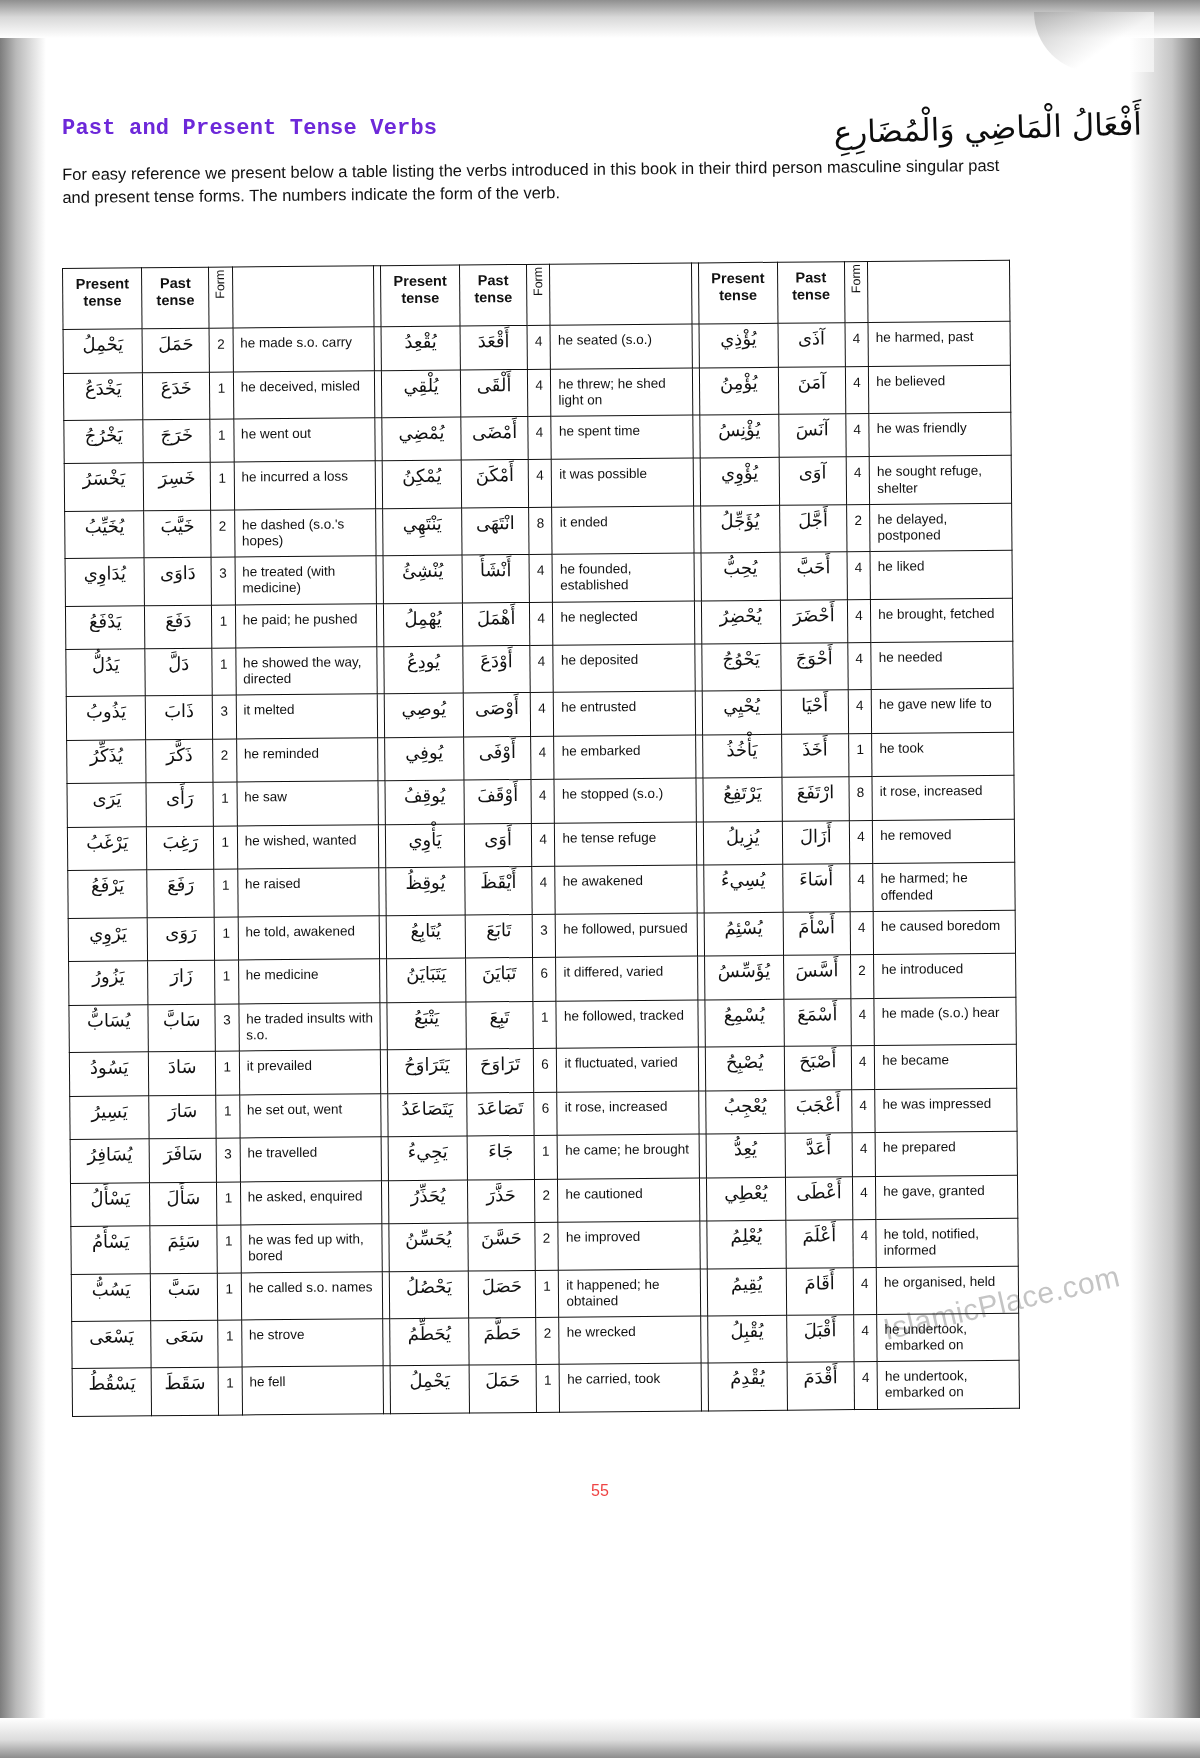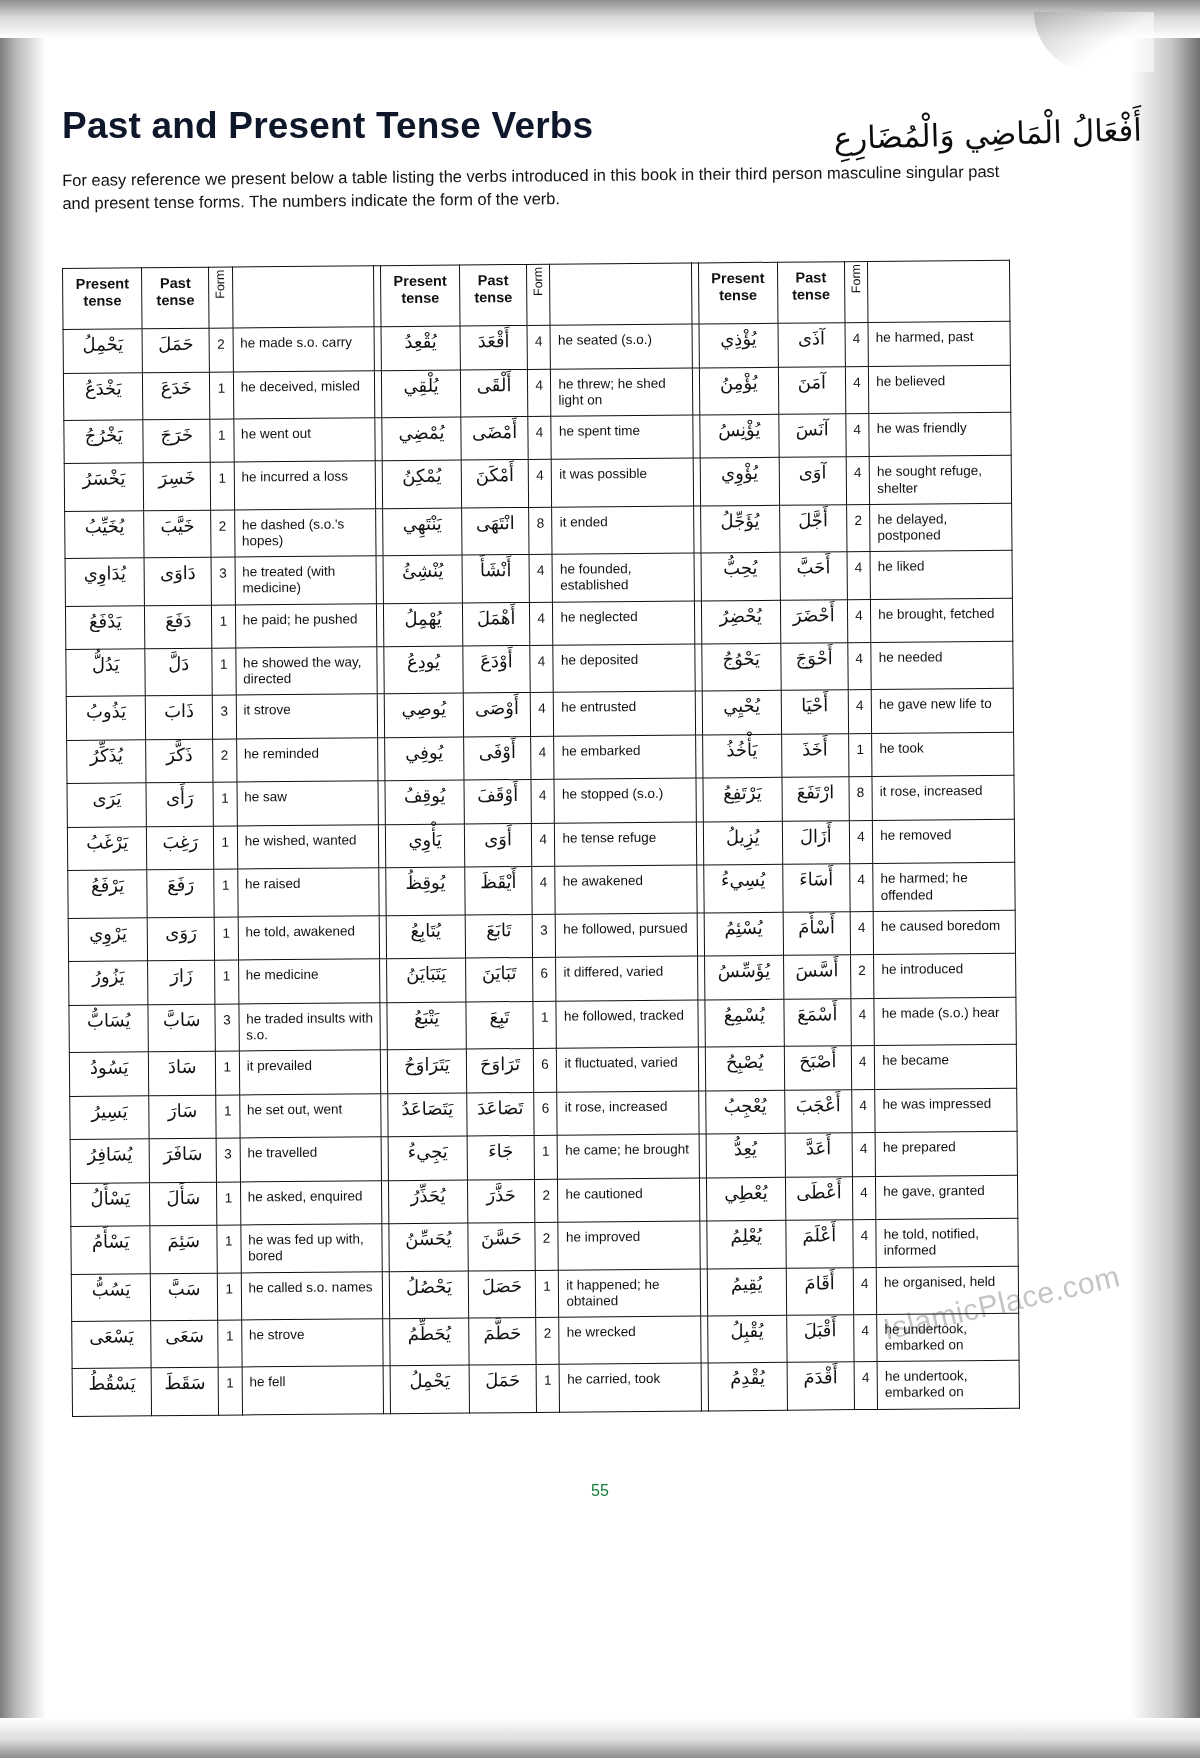--- a/index.html
+++ b/index.html
@@ -55,24 +55,25 @@
   .header {
     position: absolute;
     left: 62px; top: 105px; right: 40px;
   }
   .title-row {
     display: flex;
     align-items: flex-end;
     justify-content: space-between;
   }
   .title-en {
-    font-size: 37px;
+    font-size: 22px;
     font-weight: bold;
     letter-spacing: .2px;
-    color: #0f172a;
+    color: #6d28d9;
+    font-family: Liberation Mono, monospace;
   }
   .title-ar {
     font-family: "DejaVu Sans", sans-serif;
     font-size: 31px;
     direction: rtl;
     color: #0d0d0d;
     transform: rotate(-1.6deg);
     transform-origin: right bottom;
     white-space: nowrap;
     padding-right: 18px;
@@ -157,21 +158,21 @@
   col.c-mean { width: 132px; }
   col.c-gap  { width: 6px; }
 
   
   .folio {
     position: absolute;
     left: 0; right: 0;
     top: 1482px;
     text-align: center;
     font-size: 16px;
-    color: #15803d;
+    color: #ef4444;
   }
 
   
   .watermark {
     position: absolute;
     right: 78px;
     top: 1286px;
     font-size: 30px;
     color: rgba(60,60,60,.30);
     transform: rotate(-13deg);
@@ -379,21 +380,21 @@
             <td class="spacer"></td>
             <td class="ar">يَحْوُجُ</td>
             <td class="ar">أَحْوَجَ</td>
             <td class="num">4</td>
             <td class="mean">he needed</td>
           </tr>
           <tr>
             <td class="ar">يَذُوبُ</td>
             <td class="ar">ذَابَ</td>
             <td class="num">3</td>
-            <td class="mean">it strove</td>
+            <td class="mean">it melted</td>
             <td class="spacer"></td>
             <td class="ar">يُوصِي</td>
             <td class="ar">أَوْصَى</td>
             <td class="num">4</td>
             <td class="mean">he entrusted</td>
             <td class="spacer"></td>
             <td class="ar">يُحْيِي</td>
             <td class="ar">أَحْيَا</td>
             <td class="num">4</td>
             <td class="mean">he gave new life to</td>

